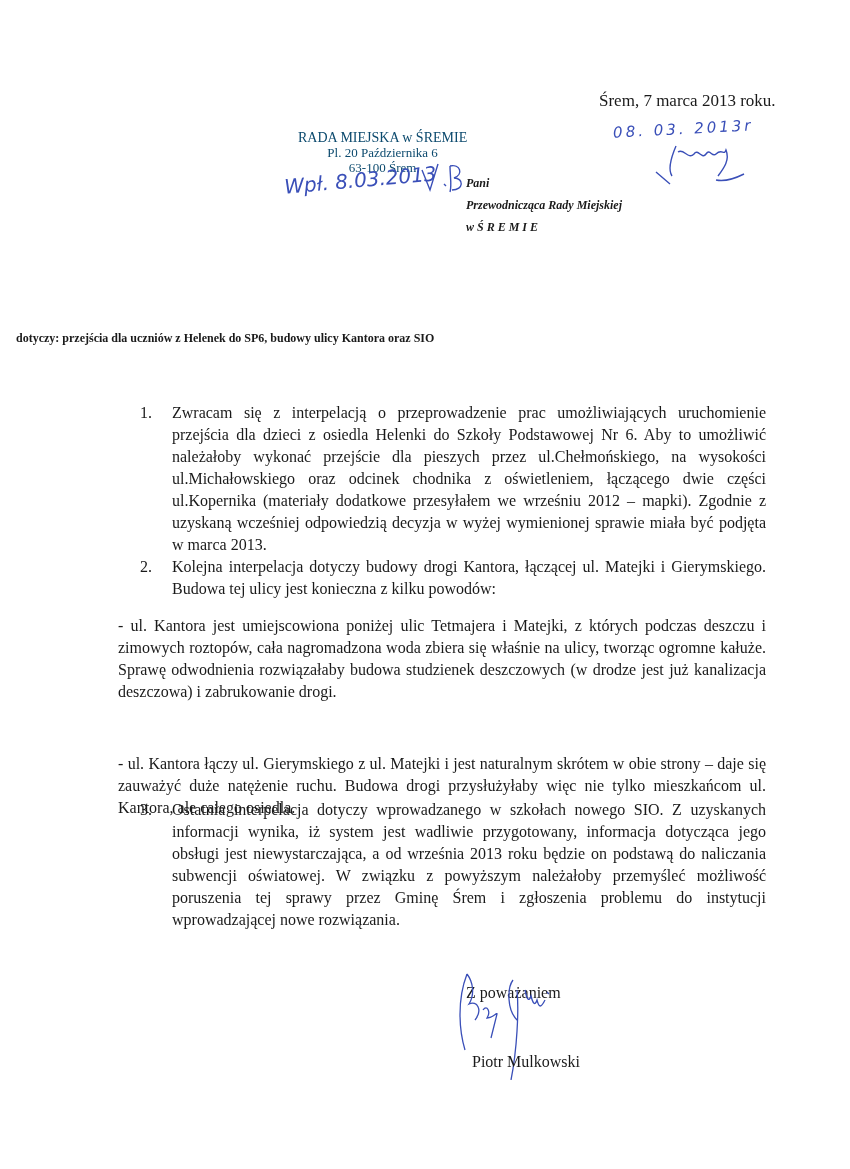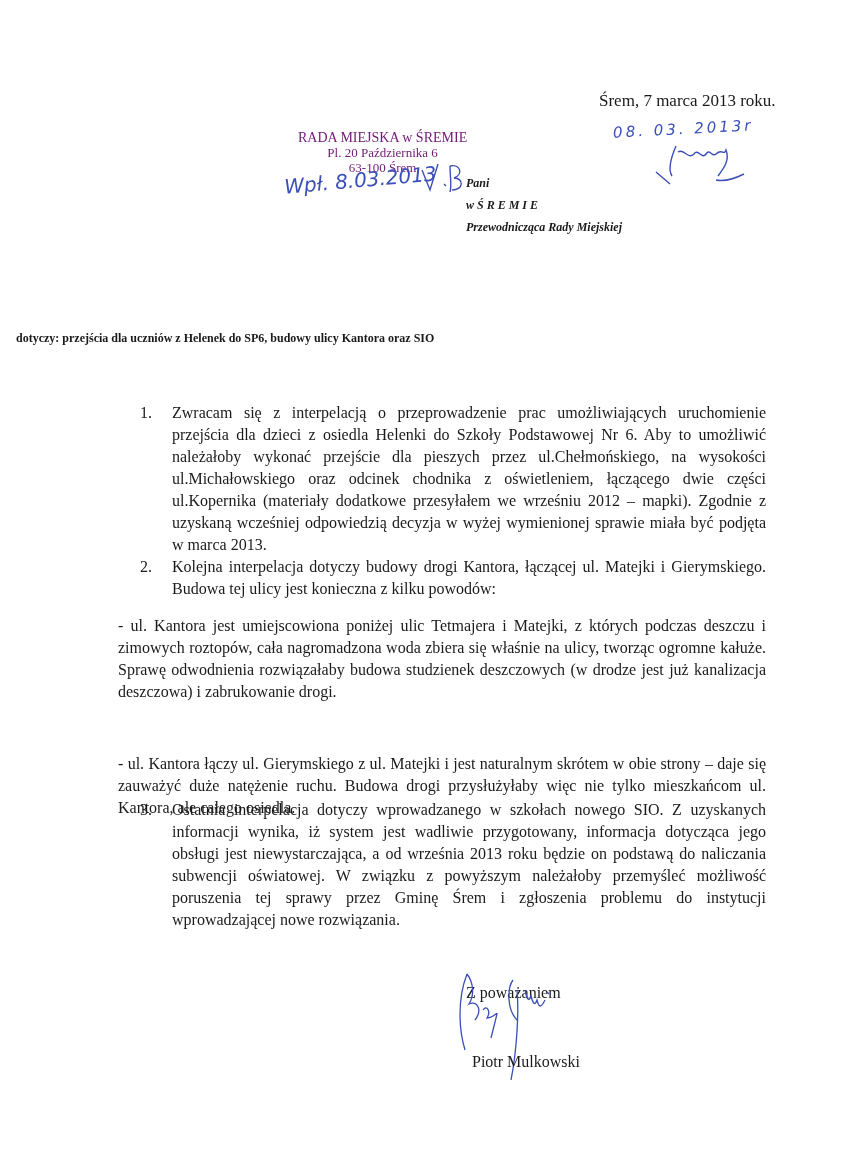--- a/index.html
+++ b/index.html
@@ -2,21 +2,21 @@
 <html><head>
 <meta charset="utf-8">
 <style>
   html,body{margin:0;padding:0;background:#fff;}
   body{width:850px;height:1169px;position:relative;overflow:hidden;font-family:"Liberation Serif","DejaVu Serif",serif;color:#1a1a1a;}
   .abs{position:absolute;}
   .date{left:581px;top:91px;font-size:17px;margin-left:18px;}
   .hw{color:#3a4fb8;font-family:"DejaVu Sans",sans-serif;font-style:italic;}
   .hw-date1{left:613px;top:120px;font-size:15px;letter-spacing:3px;transform:rotate(-3deg);}
   .sig1{left:648px;top:140px;}
-  .stamp{left:298px;top:130px;color:#701a75;font-size:13px;text-align:center;line-height:15px;}
+  .stamp{left:298px;top:130px;color:#0c4a6e;font-size:13px;text-align:center;line-height:15px;}
   .stamp .l1{font-size:14px;}
   .hw-reg{left:284px;top:168px;font-size:20px;transform:rotate(-5deg);}
   .addr{left:466px;top:172px;font-size:12px;line-height:22px;font-weight:bold;}
   .addr .it{font-style:italic;}
   .subject{left:16px;width:850px;top:331px;font-size:12px;font-weight:bold;}
   .body{font-size:16px;line-height:22px;text-align:justify;}
   .item{left:140px;width:626px;}
   .item .num{position:absolute;left:0;top:0;}
   .item .txt{margin-left:32px;}
   .para{left:118px;width:648px;}
@@ -38,22 +38,22 @@
   <div>Pl. 20 Października 6</div>
   <div>63-100 Śrem</div>
 </div>
 <div class="abs hw hw-reg">Wpł. 8.03.2013</div>
 <svg class="abs" style="left:420px;top:160px;" width="50" height="40" viewBox="0 0 50 40">
   <path d="M2 10 L10 30 L18 4 M24 24 l2 2 M30 6 c0 10 2 20 0 26 M30 6 c10-2 14 8 4 12 c10 0 10 12 -2 12" stroke="#3a4fb8" stroke-width="1.4" fill="none"></path>
 </svg>
 
 <div class="abs addr">
   <div class="it">Pani</div>
+  <div class="it">Przewodnicząca Rady Miejskiej</div>
   <div class="it">w Ś R E M I E</div>
-  <div class="it">Przewodnicząca Rady Miejskiej</div>
 </div>
 
 <div class="abs subject">dotyczy: przejścia dla uczniów z Helenek do SP6, budowy ulicy Kantora oraz SIO</div>
 
 <div class="abs body item" style="top:402px;">
   <span class="num">1.</span>
   <div class="txt">Zwracam się z interpelacją o przeprowadzenie prac umożliwiających uruchomienie przejścia dla dzieci z osiedla Helenki do Szkoły Podstawowej Nr 6. Aby to umożliwić należałoby wykonać przejście dla pieszych przez ul.Chełmońskiego, na wysokości ul.Michałowskiego oraz odcinek chodnika z oświetleniem, łączącego dwie części ul.Kopernika (materiały dodatkowe przesyłałem we wrześniu 2012 – mapki). Zgodnie z uzyskaną wcześniej odpowiedzią decyzja w wyżej wymienionej sprawie miała być podjęta w marca 2013.</div>
 </div>
 <div class="abs body item" style="top:556px;">
   <span class="num">2.</span>

